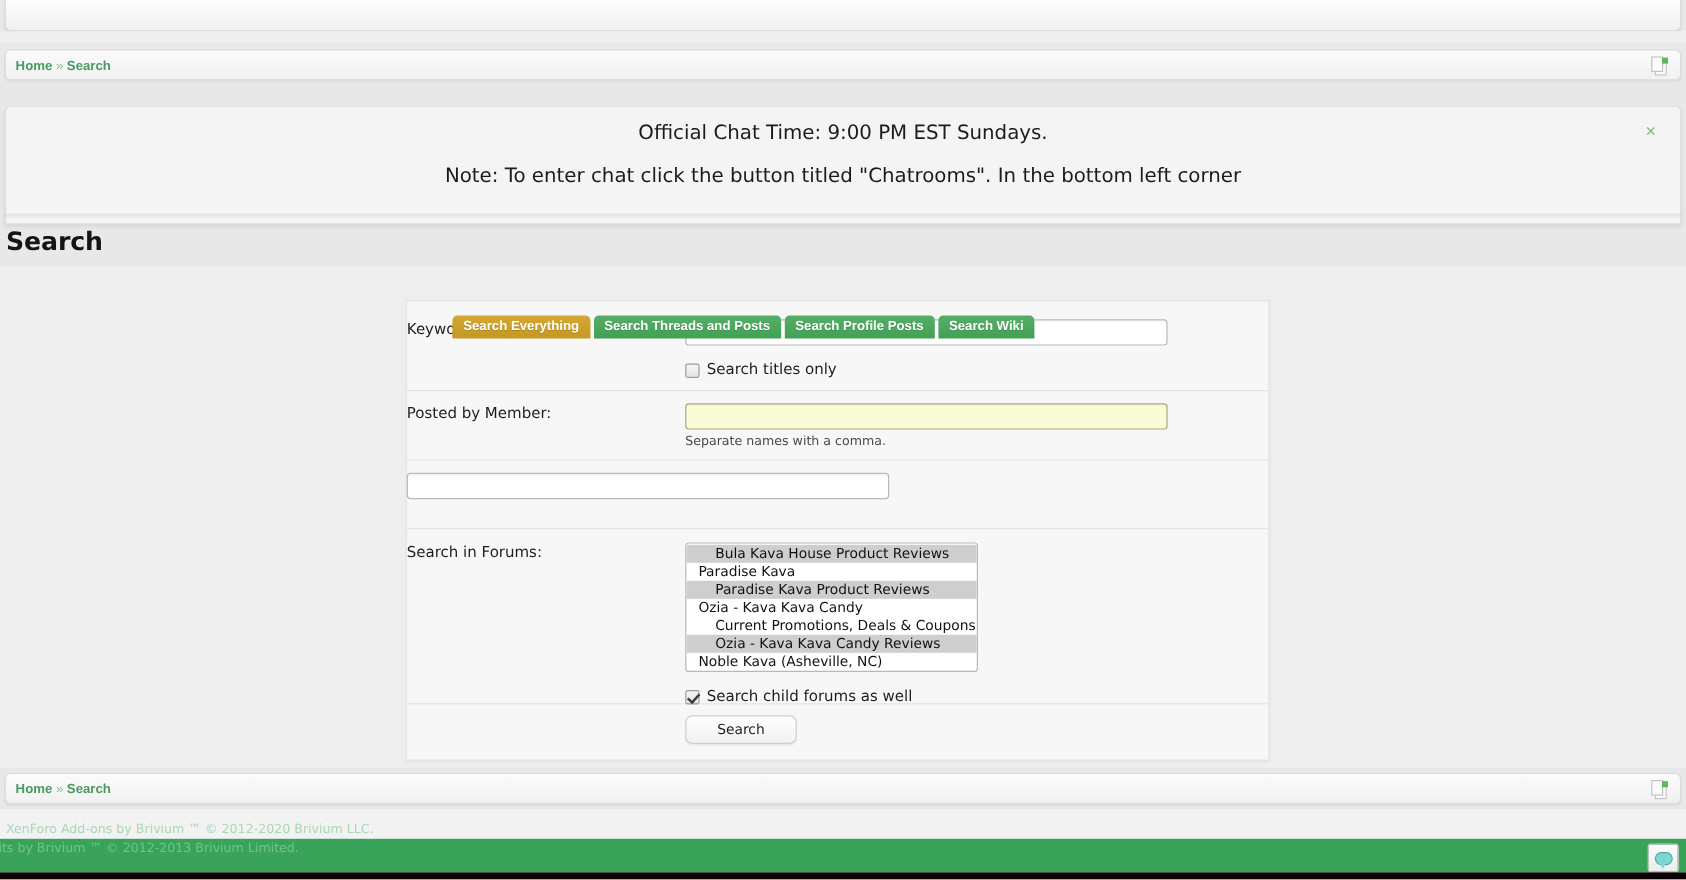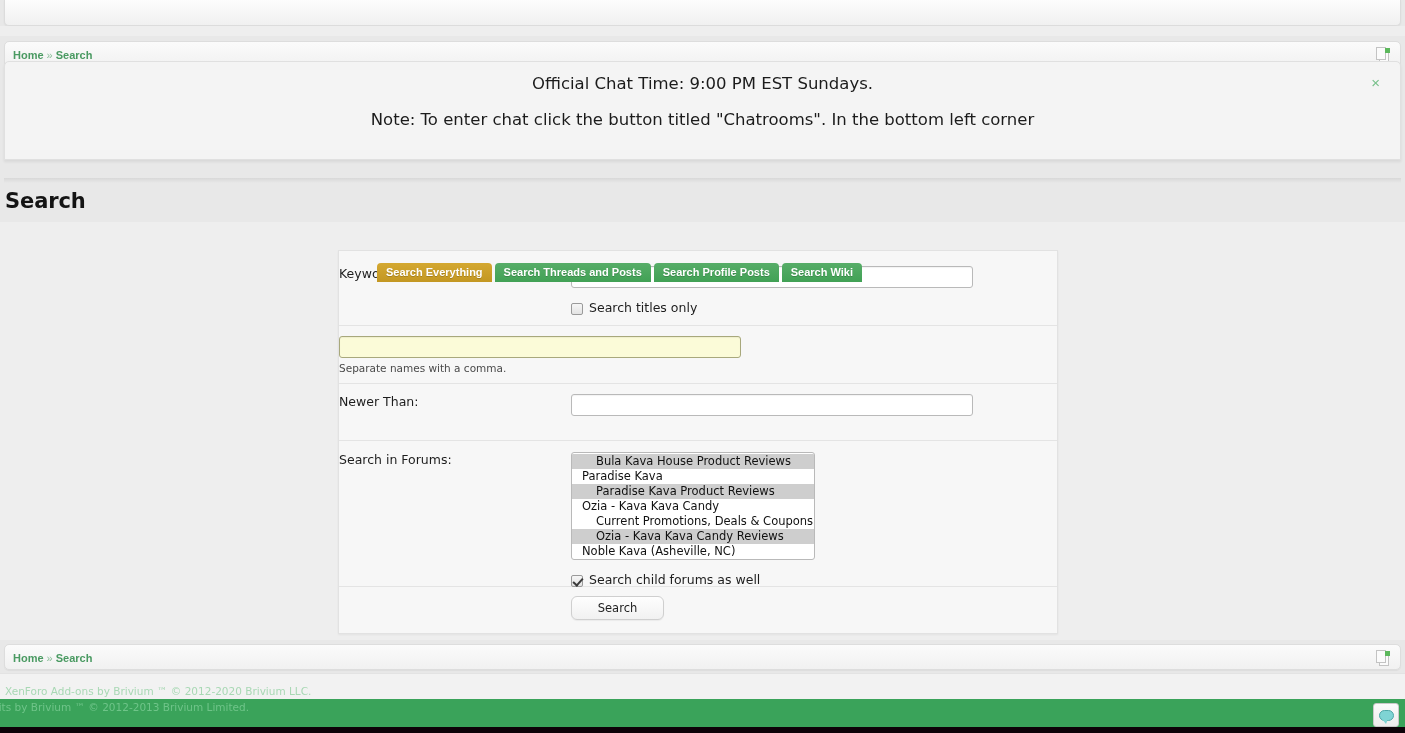--- a/index.html
+++ b/index.html
@@ -52,21 +52,21 @@
   }
   .jump-icon .pg.back { left: 3px; top: 3px; }
   .jump-icon .pg.front { left: 0px; top: 0px; }
   .jump-icon .dot {
     position: absolute; right: 0px; top: 1px;
     width: 5px; height: 5px; background: #5cb85c;
   }
 
   
   .notice {
-    position: absolute; left: 4px; top: 61px; width: 1397px; height: 99px;
+    position: absolute; left: 4px; top: 88px; width: 1397px; height: 99px;
     background: #f4f4f4;
     border: 1px solid #e0e0e0;
     border-radius: 5px 5px 0 0;
     box-shadow: 0 2px 3px rgba(0,0,0,0.07);
   }
   .notice-line {
     text-align: center;
     font-size: 16.5px;
     color: #1b1b1b;
     font-family: "DejaVu Sans", sans-serif;
@@ -337,28 +337,28 @@
         <input class="txtinput" type="text" value="instant" style="">
       </div>
       <div class="check-line">
         <div class="cbox"></div>
         <span>Search titles only</span>
       </div>
     </div>
   </div>
 
   <div class="row member">
+    <div class="row-label">Posted by Member:</div>
     <div class="row-ctrl">
       <input class="txtinput autofill" type="text" value="" style="">
       <div class="hint">Separate names with a comma.</div>
     </div>
   </div>
 
   <div class="row newer">
-    <div class="row-label">Newer Than:</div>
     <div class="row-ctrl">
       <input class="txtinput" type="text" value="" style="">
     </div>
   </div>
 
   <div class="row forums">
     <div class="row-label">Search in Forums:</div>
     <div class="row-ctrl">
       <div class="forumlist" id="forumlist">
           <div class="forum-item d1 sel">Bula Kava House Product Reviews</div>

